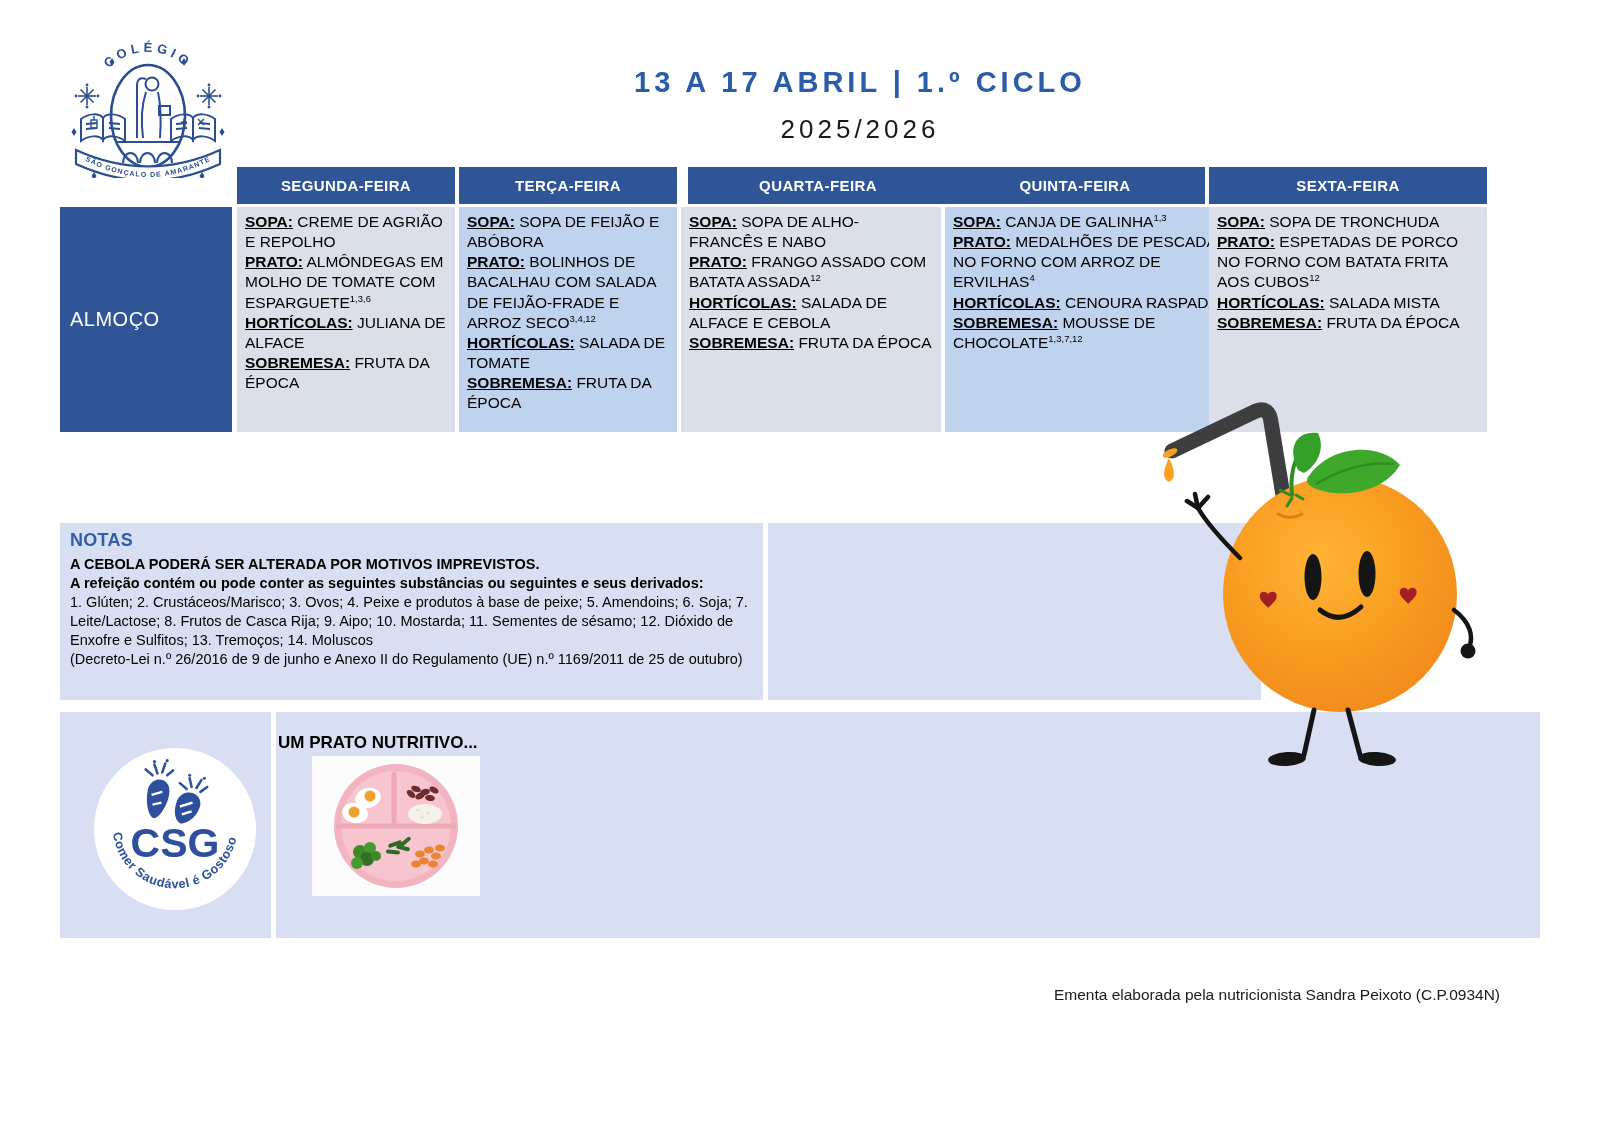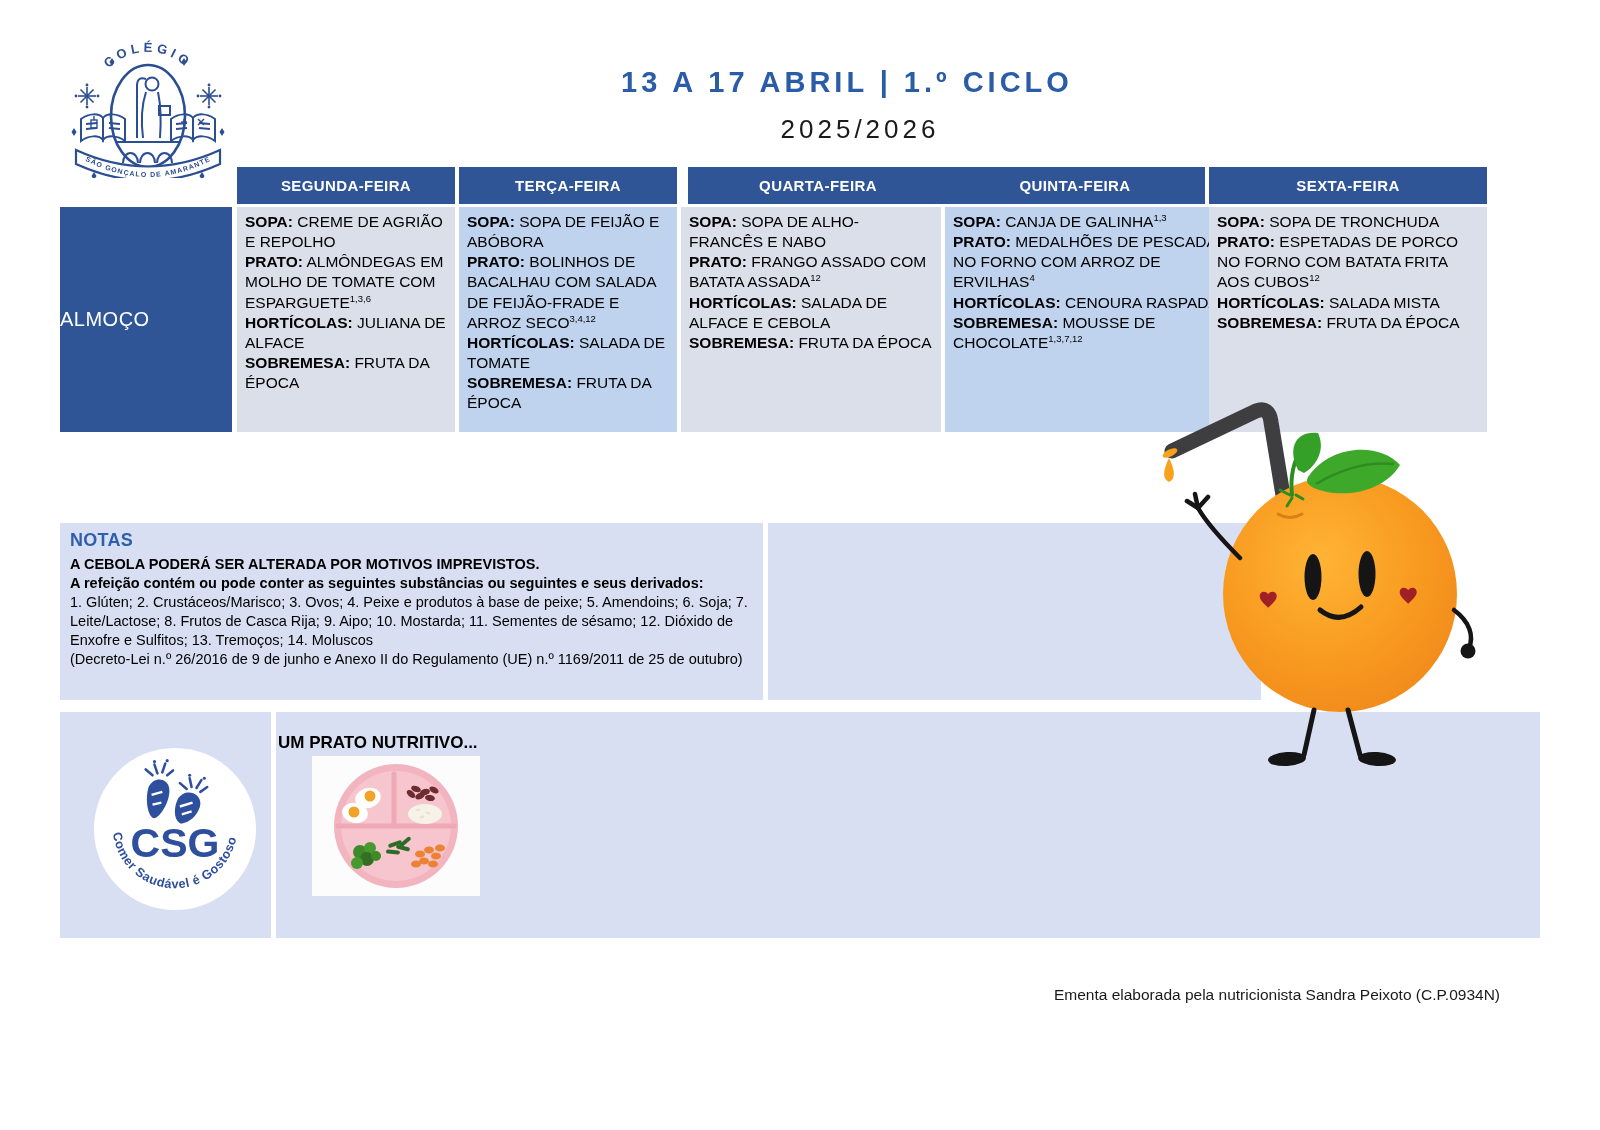--- a/index.html
+++ b/index.html
@@ -1,37 +1,37 @@
 <!DOCTYPE html>
 <html><head>
 <meta charset="utf-8">
 <style>
   html,body{margin:0;padding:0;background:#ffffff;}
   #page{position:relative;width:1600px;height:1130px;background:#ffffff;overflow:hidden;
         font-family:"Liberation Sans", sans-serif;color:#111;}
 
   
-  #title{position:absolute;left:602px;top:66px;width:490px;text-align:center;
+  #title{position:absolute;left:615px;top:66px;width:490px;text-align:center;
          font-size:29px;font-weight:bold;letter-spacing:4px;color:#2B5CA7;}
   #subtitle{position:absolute;left:615px;top:114px;width:490px;text-align:center;
             font-size:26px;letter-spacing:4px;color:#1a1a1a;}
 
   
   .day-header{position:absolute;top:167px;height:37px;background:#2F5597;color:#fff;
               display:flex;align-items:center;justify-content:center;
               font-size:15px;font-weight:600;letter-spacing:.4px;}
   .label-cell{position:absolute;left:60px;top:207px;width:172px;height:225px;background:#2F5597;
-              color:#fff;display:flex;align-items:center;font-size:20px;padding-left:0;
+              color:#fff;display:flex;align-items:center;font-size:20px;padding-left:10px;
               box-sizing:border-box;letter-spacing:.5px;}
   .day-cell{position:absolute;top:207px;height:225px;box-sizing:border-box;
             padding:5px 8px;font-size:15.5px;line-height:1.3;color:#000;}
   .day-cell.lav{background:#DBDFEA;}
   .day-cell.blu{background:#BFD3EE;}
   .mi{margin:0;}
-  .mi b{font-weight:bold;}
+  .mi b{font-weight:bold;text-decoration:underline;}
   .mi sup{font-size:9.5px;vertical-align:super;line-height:0;}
 
   
   #notas-panel{position:absolute;left:60px;top:523px;width:1201px;height:177px;background:#D9DFF2;}
   #notas-divider{position:absolute;left:703px;top:0;width:5px;height:177px;background:#ffffff;}
   #notas-text{position:absolute;left:10px;top:6px;width:688px;font-size:14.5px;line-height:1.32;color:#000;}
   #notas-heading{font-size:18px;font-weight:bold;color:#2E5FAC;margin:0 0 2px 0;letter-spacing:.3px;}
   .nb{margin:0;font-weight:bold;}
   .nr{margin:0;font-weight:normal;}
 

